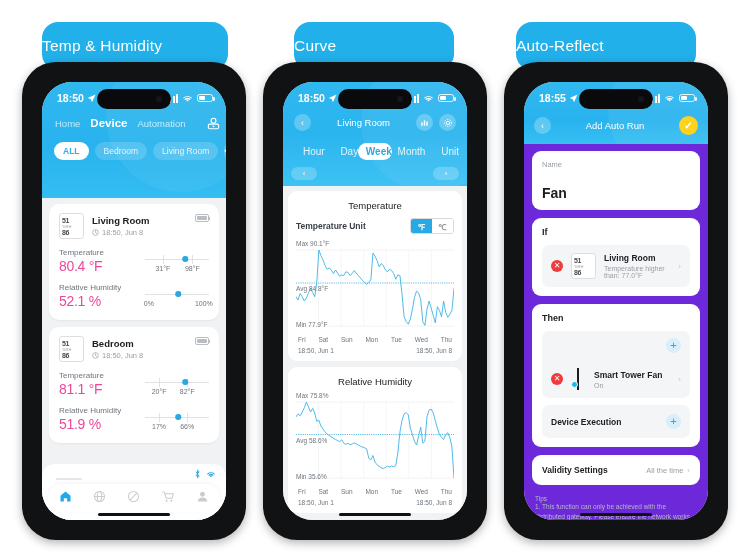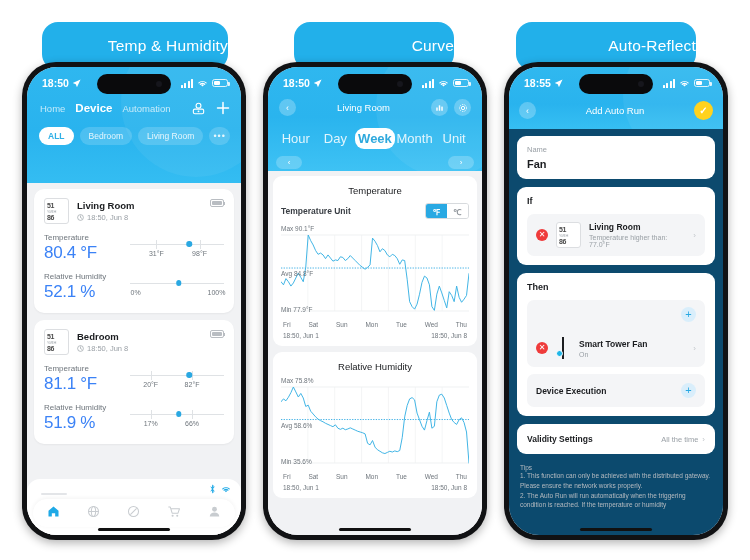--- a/index.html
+++ b/index.html
@@ -9,34 +9,34 @@
     font-family: "Liberation Sans", sans-serif;
     overflow: hidden;
   }
   .stage { position: relative; width: 750px; height: 560px; background:#fff; }
 
   
   .pill {
     position: absolute; top: 22px;
     height: 48px; border-radius: 16px;
     background: #22b0ea;
-    display: flex; align-items: center; justify-content: flex-end;
+    display: flex; align-items: center; justify-content: flex-start;
     color: #ffffff; font-size: 15.5px; letter-spacing: .2px;
   }
   .pill-1 { left: 42px;  width: 186px; }
   .pill-2 { left: 294px; width: 160px; }
   .pill-3 { left: 516px; width: 180px; }
 
   
   .phone {
     position: absolute; top: 62px;
     width: 224px; height: 478px;
     border-radius: 34px;
     background: #111214;
-    padding: 5px;
+    padding: 20px;
     box-shadow: 0 3px 10px rgba(0,0,0,.30);
   }
   .phone.p1 { left: 22px; }
   .phone.p2 { left: 263px; }
   .phone.p3 { left: 504px; }
   .screen {
     position: relative; width: 100%; height: 100%;
     border-radius: 30px; overflow: hidden;
     background: #f2f2f4;
   }
@@ -127,21 +127,21 @@
     width:14px; height:8px; border:1px solid #b9bdc2; border-radius:2px;
   }
   .batt-chip::after{ content:""; position:absolute; right:-2.4px; top:2px;
     width:1.6px; height:3px; background:#b9bdc2; }
   .batt-chip i { position:absolute; left:1px; top:1px; bottom:1px; right:1px;
     background:#b9bdc2; display:block; border-radius:1px; }
 
   .metric { display:flex; align-items:flex-start; margin-top:9px; }
   .metric .mleft { width:86px; }
   .metric .mlabel { font-size:8px; color:#6e757c; }
-  .metric .mval { font-size:17px; color:#3b82f6; margin-top:1px; letter-spacing:-.3px; }
+  .metric .mval { font-size:14px; color:#ec4899; margin-top:1px; letter-spacing:-.3px; }
   .metric .mright { flex:1; padding-top:7px; }
   .track { position:relative; height:16px; }
   .track .line { position:absolute; left:0; right:0; top:4px; height:1px; background:#dfe2e5; }
   .track .tick { position:absolute; top:0px; width:1px; height:9px; background:#dfe2e5; }
   .track .dot { position:absolute; top:1.2px; width:5.5px; height:5.5px;
     border-radius:50%; background:#2aa8e2; transform:translateX(-50%); }
   .track .tl { position:absolute; top:10px; font-size:7px; color:#6e757c; transform:translateX(-50%); white-space:nowrap; }
 
   .p1-foot {
     position:absolute; left:0; right:0; bottom:0; height:56px;
@@ -165,21 +165,21 @@
   .p2-header::before{ content:""; position:absolute; right:-34px; top:-30px;
     width:140px; height:140px; border-radius:50%; background:rgba(255,255,255,.06); }
   .p2-titlerow { position:relative; z-index:20; display:flex; align-items:center;
     padding: 4px 11px 0 11px; }
   .rbtn { width:17px; height:17px; border-radius:50%; background:rgba(255,255,255,.25);
     display:flex; align-items:center; justify-content:center; color:#fff; font-size:9px; }
   .p2-title { flex:1; text-align:center; color:#fff; font-size:9.5px; }
   .p2-icons { display:flex; gap:6px; }
   .seg { position:relative; z-index:20; display:flex; align-items:center;
     justify-content:space-between; padding: 12px 8px 0 8px; }
-  .seg span { flex:1; text-align:center; font-size:13px; color:rgba(255,255,255,.85);
+  .seg span { flex:1; text-align:right; font-size:10px; color:rgba(255,255,255,.85);
     padding:3px 0; border-radius:9px; }
   .seg span.active { background:#fff; color:#2fa9dd; font-weight:bold; max-width:44px; }
   .arrows { position:relative; z-index:20; display:flex; justify-content:space-between;
     padding: 7px 8px 0 8px; }
   .arrows .a {
     width:26px; height:13px; border-radius:7px; background:rgba(255,255,255,.22);
     display:flex; align-items:center; justify-content:center; color:#fff; font-size:8px;
   }
   .p2-body { position:absolute; left:0; right:0; top:104px; bottom:0; background:#f1f2f4;
      padding: 5px 5px 0 5px; overflow:hidden; }
@@ -202,25 +202,25 @@
   
   .p3-header { position:absolute; left:0; right:0; top:0; height:62px;
     background: linear-gradient(180deg,#30b8ef 0%, #29b3ee 60%, #36bff3 100%); }
   .p3-header::before{ content:""; position:absolute; right:-30px; top:-36px;
     width:130px; height:130px; border-radius:50%; background:rgba(255,255,255,.06); }
   .p3-titlerow { position:relative; z-index:20; display:flex; align-items:center;
     padding: 6px 10px 0 10px; }
   .p3-title { flex:1; text-align:center; color:#fff; font-size:9.5px; }
   .okbtn { width:19px; height:19px; border-radius:50%; background:#ffd21e;
     display:flex; align-items:center; justify-content:center; color:#fff; font-size:10px; font-weight:bold; }
-  .p3-body { position:absolute; left:0; right:0; top:62px; bottom:0; background:#0c4a6e;
+  .p3-body { position:absolute; left:0; right:0; top:62px; bottom:0; background:#6d28d9;
     padding: 7px 8px 0 8px; overflow:hidden; }
   .card { background:#fff; border-radius:9px; padding:9px 10px; margin-bottom:8px; }
   .card-lbl { font-size:7.5px; color:#9aa0a6; }
-  .card-val { font-size:11px; font-weight:bold; color:#1b1d20; margin-top:4px; }
+  .card-val { font-size:14px; font-weight:bold; color:#1b1d20; margin-top:16px; }
   .sect-lbl { font-size:9px; font-weight:bold; color:#1b1d20; margin-bottom:8px; }
   .row-item { background:#f4f5f7; border-radius:7px; padding:8px 9px;
     display:flex; align-items:center; gap:8px; position:relative; }
   .del { width:12px; height:12px; border-radius:50%; background:#ef3b3b;
     display:flex; align-items:center; justify-content:center; color:#fff;
     font-size:8px; line-height:1; flex:0 0 auto; }
   .row-txt { flex:1; }
   .row-name { font-size:8.5px; font-weight:bold; color:#1b1d20; }
   .row-sub { font-size:7px; color:#9aa0a6; margin-top:2px; }
   .chev { color:#c2c6cb; font-size:8px; }

